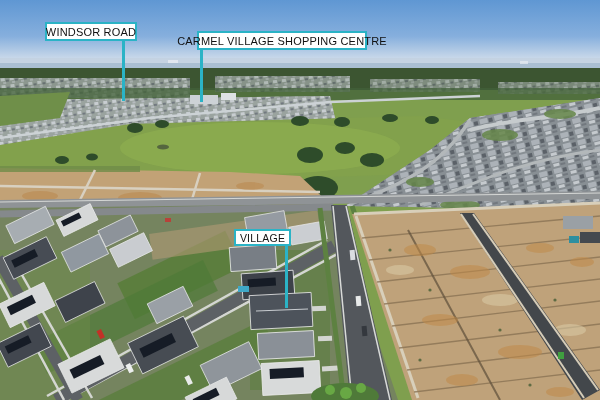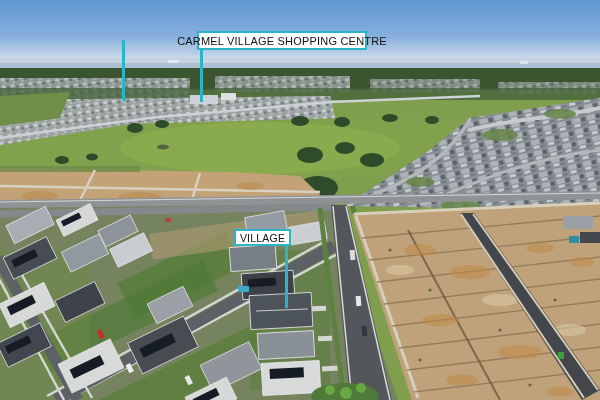--- a/index.html
+++ b/index.html
@@ -278,19 +278,20 @@
       <rect x="127" y="364" width="5" height="9" fill="#eceeee" transform="rotate(-26 129 368)"></rect>
       <rect x="186" y="376" width="5" height="9" fill="#e9ebeb" transform="rotate(-26 188 380)"></rect>
       <rect x="356" y="296" width="5" height="10" fill="#e8eaea" transform="rotate(-5 358 301)"></rect>
       <rect x="362" y="326" width="5" height="10" fill="#34383e" transform="rotate(-5 364 331)"></rect>
       <rect x="350" y="250" width="5" height="10" fill="#dadce0" transform="rotate(-5 352 255)"></rect>
       <rect x="165" y="218" width="6" height="4" fill="#b7423a"></rect>
     </g>
   </svg>
 
   <div class="leader leader-windsor"></div>
+  <div class="callout callout-windsor">WINDSOR ROAD</div>
 
   <div class="leader leader-carmel"></div>
   <div class="callout callout-carmel">CARMEL VILLAGE SHOPPING CENTRE</div>
 
   <div class="leader leader-property"></div>
   <div class="callout callout-property small">VILLAGE</div>
 </div>
 
 </body></html>

